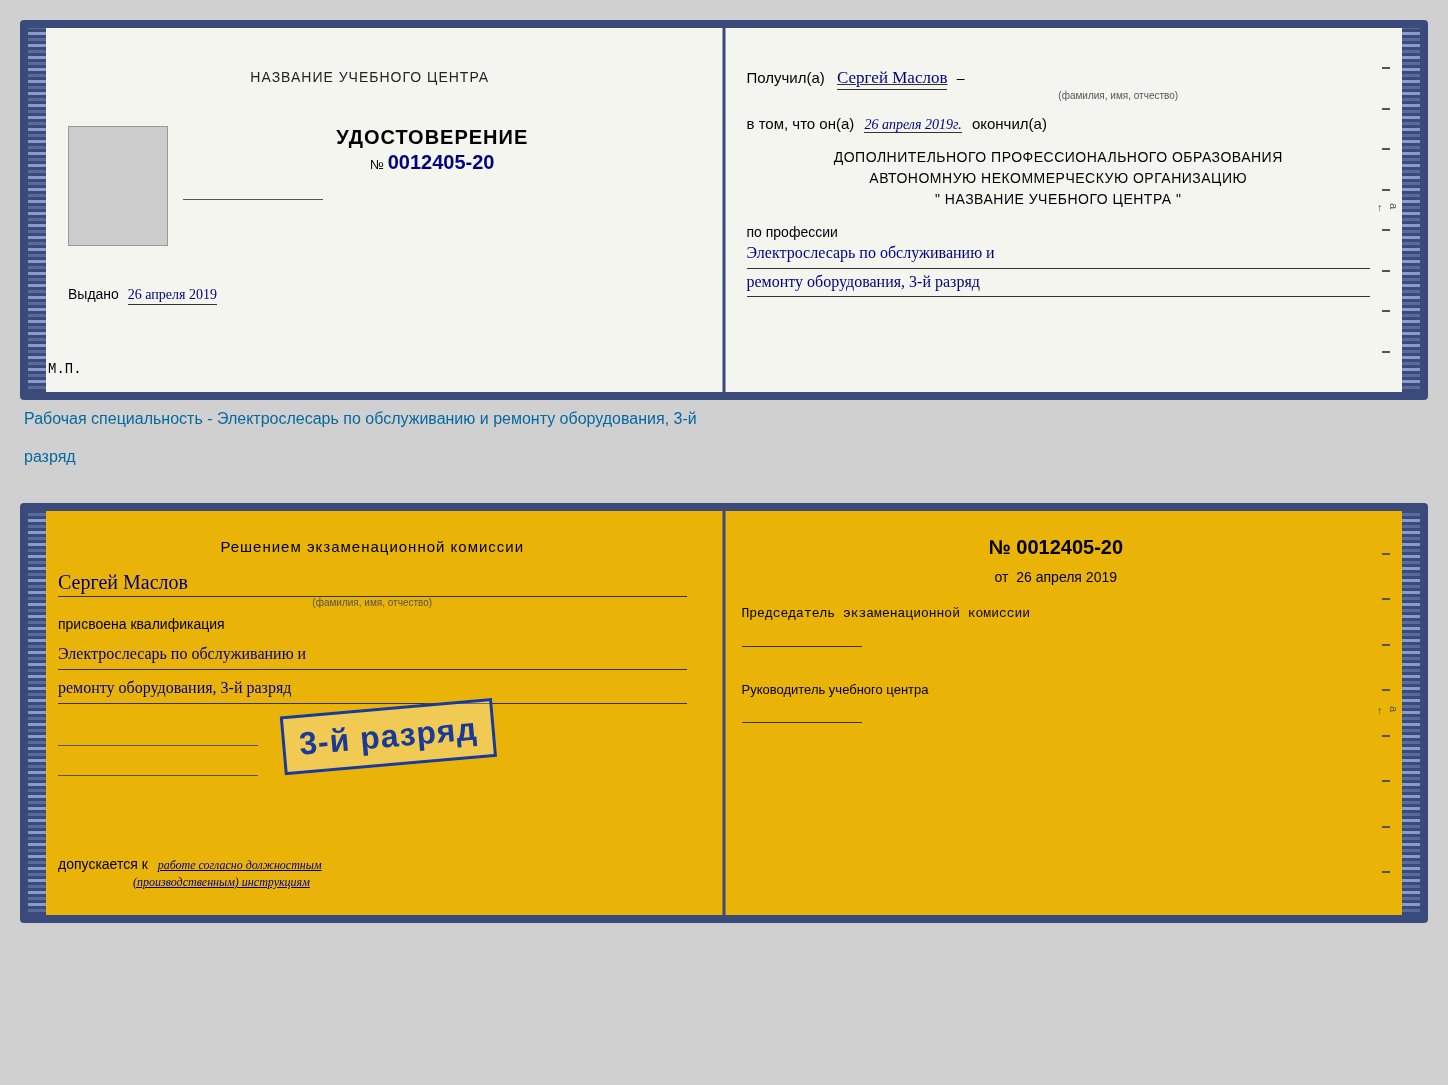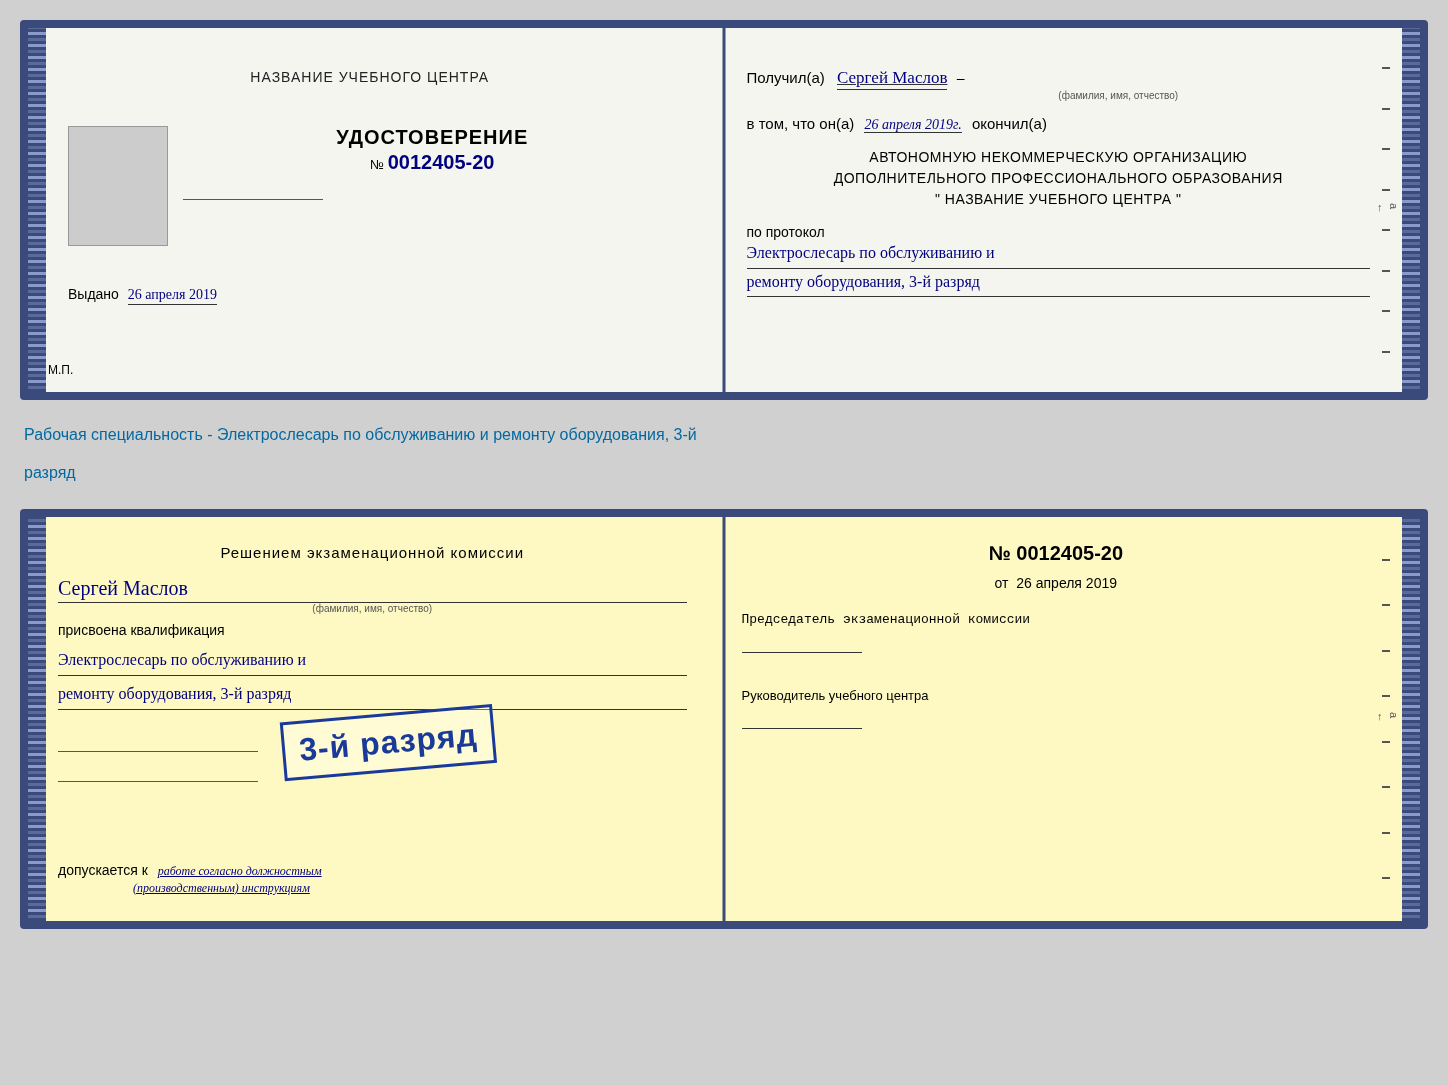--- a/index.html
+++ b/index.html
@@ -7,21 +7,21 @@
       background: #d0d0d0;
       font-family: 'Times New Roman', Times, serif;
       width: 1448px;
       min-height: 1085px;
       padding: 20px;
     }
 
     .page-wrapper {
       display: flex;
       flex-direction: column;
-      gap: 16px;
+      gap: 0;
     }
 
     
     .cert-card {
       background: #f5f5f0;
       border: 8px solid #3a4a7a;
       border-radius: 4px;
       display: flex;
       width: 100%;
       min-height: 380px;
@@ -108,22 +108,22 @@
       font-size: 15px;
       color: #000;
       border-bottom: 1px solid #333;
       padding-bottom: 2px;
     }
 
     .mp-label {
       position: absolute;
       bottom: 15px;
       left: 20px;
-      font-size: 12px;
-      font-family: Liberation Sans, sans-serif;
+      font-size: 14px;
+      font-family: Liberation Mono, monospace;
     }
 
     
     .cert-right {
       padding-left: 35px;
       padding-right: 30px;
       display: flex;
       flex-direction: column;
       gap: 14px;
     }
@@ -193,28 +193,29 @@
     .specialty-text {
       font-size: 16px;
       font-family: Arial, sans-serif;
       color: #0369a1;
       padding: 8px 4px;
       line-height: 1.4;
     }
 
     
     .cert-card2 {
-      background: #fef9c3;
+      background: #eab308;
       border: 8px solid #3a4a7a;
       border-radius: 4px;
       display: flex;
       width: 100%;
       min-height: 420px;
       position: relative;
       overflow: hidden;
+      margin-top: 26px;
     }
 
     .cert-card2::before {
       content: '';
       position: absolute;
       left: 50%;
       top: 0;
       bottom: 0;
       width: 3px;
       background: #3a4a7a;
@@ -428,27 +429,27 @@
         <span class="fio-sub" style="font-size:10px; color:#555; font-family:Arial,sans-serif; display:block; text-align:center; margin-left:120px;">(фамилия, имя, отчество)</span>
       </div>
 
       <div class="vtom-line">
         <span>в том, что он(а)</span>
         <span class="handwritten-date" style="font-family:'Segoe Script','Comic Sans MS',cursive; font-size:14px; color:#000080; border-bottom:1px solid #333; font-style:italic; margin:0 6px;">26 апреля 2019г.</span>
         <span>окончил(а)</span>
       </div>
 
       <div class="org-block">
+        <div>ДОПОЛНИТЕЛЬНОГО ПРОФЕССИОНАЛЬНОГО ОБРАЗОВАНИЯ</div>
         <div>АВТОНОМНУЮ НЕКОММЕРЧЕСКУЮ ОРГАНИЗАЦИЮ</div>
-        <div>ДОПОЛНИТЕЛЬНОГО ПРОФЕССИОНАЛЬНОГО ОБРАЗОВАНИЯ</div>
         <div>"   НАЗВАНИЕ УЧЕБНОГО ЦЕНТРА   "</div>
       </div>
 
       <div class="po-professii-block">
-        <span>по протокол</span>
+        <span>по профессии</span>
         <br>
         <span class="po-professii-handwritten">Электрослесарь по обслуживанию и</span>
         <span class="po-professii-handwritten">ремонту оборудования, 3-й разряд</span>
       </div>
 
       <div class="vertical-text-right">
         <span>и</span><br>
         <span>а</span><br>
         <span>←</span>
       </div>

